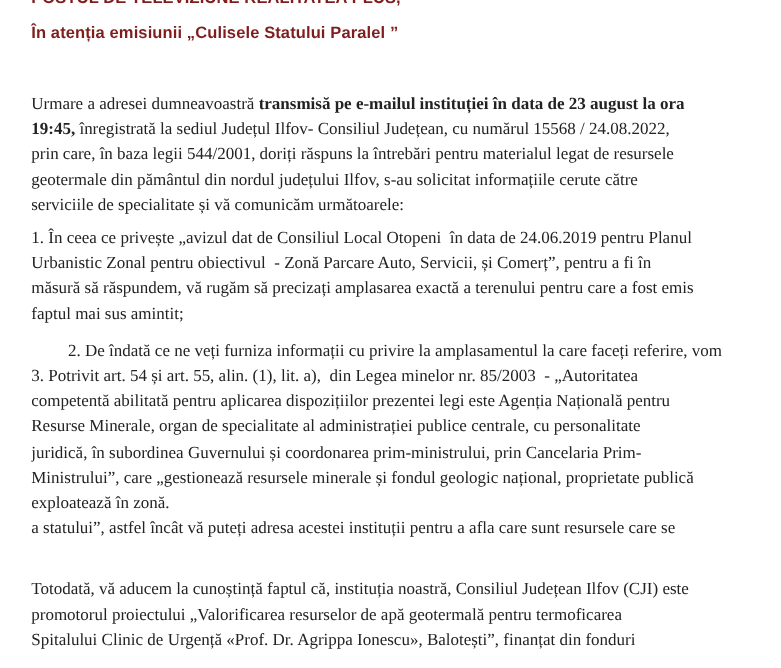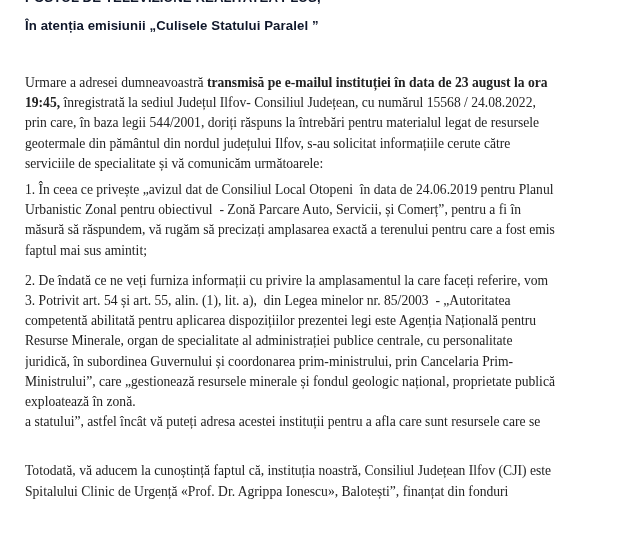--- a/index.html
+++ b/index.html
@@ -23,37 +23,37 @@
   .line {
     white-space: pre;
     overflow: hidden;
   }
   .b { font-weight: bold; }
   .hdr {
     font-family: "Liberation Sans", "DejaVu Sans", sans-serif;
     font-weight: bold;
     font-size: 13.2px;
     letter-spacing: 0.1px;
-    color: #0f172a;
+    color: #7f1d1d;
   }
   .hdr-clip {
     height: 7px;
     overflow: hidden;
   }
   .hdr-clip .hdr {
     line-height: 18px;
     margin-top: -11px;
   }
   .hdr2 {
     margin-top: 9px;
     line-height: 20px;
   }
   .para-intro   { margin-top: 37px; }
   .para-p1      { margin-top: 6px;  }
-  .para-p2      { margin-top: 10px; }
+  .para-p2      { margin-top: 10px; text-align: center; }
   .para-p3      { margin-top: 0;  }
   .para-closing { margin-top: 29px; }
 </style>
 </head>
 <body>
 
 <div class="page">
 
   <div class="hdr-clip">
     <div class="hdr line">POSTUL DE TELEVIZIUNE REALITATEA PLUS,</div>
@@ -85,16 +85,17 @@
     <div class="line">competentă abilitată pentru aplicarea dispozițiilor prezentei legi este Agenția Națională pentru</div>
     <div class="line">Resurse Minerale, organ de specialitate al administrației publice centrale, cu personalitate</div>
     <div class="line">juridică, în subordinea Guvernului și coordonarea prim-ministrului, prin Cancelaria Prim-</div>
     <div class="line">Ministrului”, care „gestionează resursele minerale și fondul geologic național, proprietate publică</div>
     <div class="line">exploatează în zonă.</div>
     <div class="line">a statului”, astfel încât vă puteți adresa acestei instituții pentru a afla care sunt resursele care se</div>
   </div>
 
   <div class="para-closing">
     <div class="line">Totodată, vă aducem la cunoștință faptul că, instituția noastră, Consiliul Județean Ilfov (CJI) este</div>
+    <div class="line">promotorul proiectului „Valorificarea resurselor de apă geotermală pentru termoficarea</div>
     <div class="line">Spitalului Clinic de Urgență «Prof. Dr. Agrippa Ionescu», Balotești”, finanțat din fonduri</div>
   </div>
 
 </div>
 
 </body></html>

